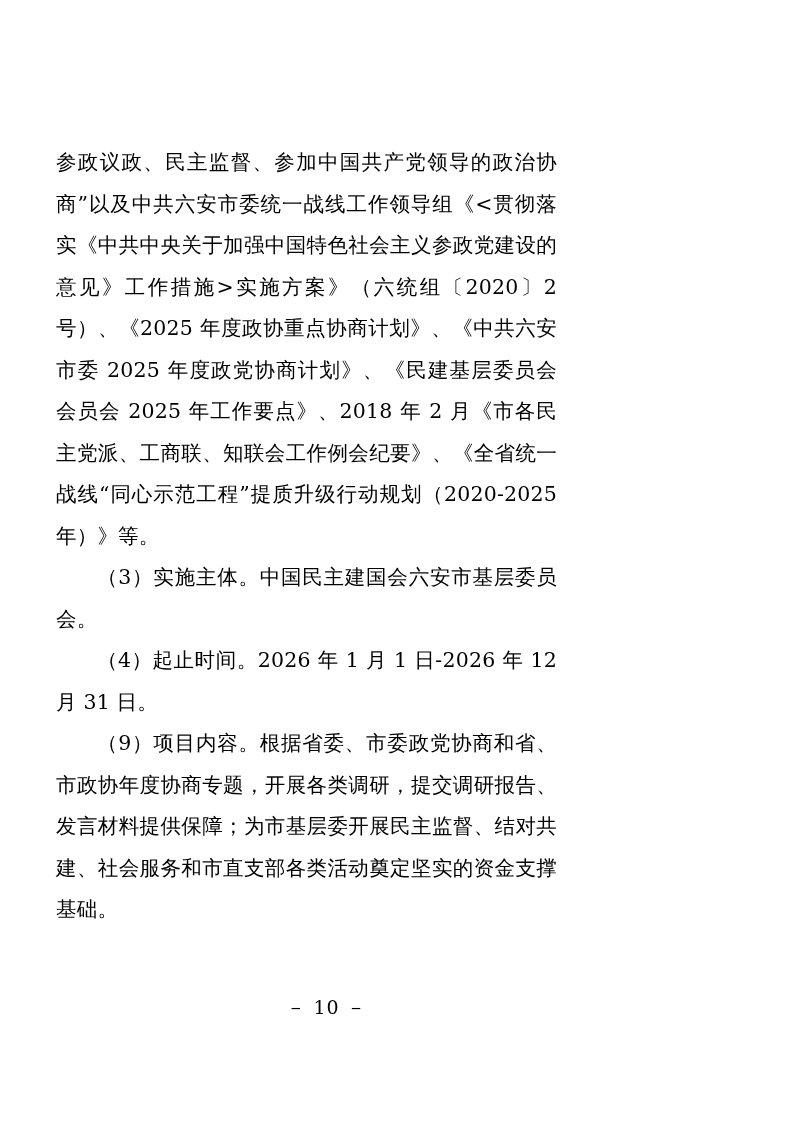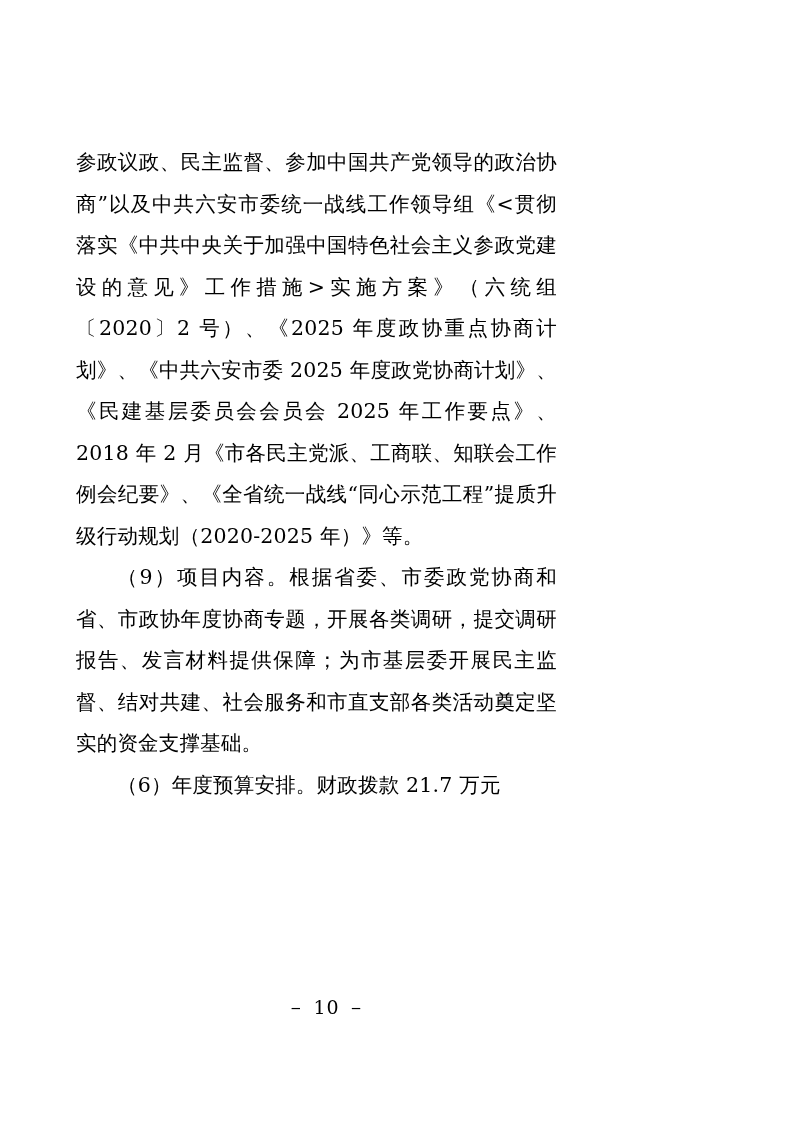--- a/index.html
+++ b/index.html
@@ -15,21 +15,21 @@
     color: #000000;
     overflow: hidden;
   }
   .page {
     position: absolute;
     left: 0;
     top: 0;
     width: 653px;
     height: 1122px;
     box-sizing: border-box;
-    padding: 142px 96px 0 76px;
+    padding: 142px 96px 0 56px;
   }
   .doc-body {
     font-size: 20.5px;
     line-height: 41.5px;
     text-align: justify;
     text-justify: inter-ideograph;
     letter-spacing: 0.2px;
   }
   .para {
     margin: 0;
@@ -50,17 +50,18 @@
     letter-spacing: 1px;
     color: #000000;
   }
 </style>
 </head>
 <body>
 
 <div class="page">
   <div class="doc-body">
     <p class="para">参政议政、民主监督、参加中国共产党领导的政治协商”以及中共六安市委统一战线工作领导组《&lt;贯彻落实《中共中央关于加强中国特色社会主义参政党建设的意见》工作措施&gt;实施方案》（六统组〔2020〕2 号）、《2025 年度政协重点协商计划》、《中共六安市委 2025 年度政党协商计划》、《民建基层委员会会员会 2025 年工作要点》、2018 年 2 月《市各民主党派、工商联、知联会工作例会纪要》、《全省统一战线“同心示范工程”提质升级行动规划（2020-2025 年）》等。</p>
+    <p class="para indent">（3）实施主体。中国民主建国会六安市基层委员会。</p>
+    <p class="para indent">（4）起止时间。2026 年 1 月 1 日-2026 年 12 月 31 日。</p>
     <p class="para indent">（9）项目内容。根据省委、市委政党协商和省、市政协年度协商专题，开展各类调研，提交调研报告、发言材料提供保障；为市基层委开展民主监督、结对共建、社会服务和市直支部各类活动奠定坚实的资金支撑基础。</p>
-    <p class="para indent">（6）年度预算安排。财政拨款 21.7 万元</p>
   </div>
   <div class="page-number">－ 10 －</div>
 </div>
 
 </body></html>

